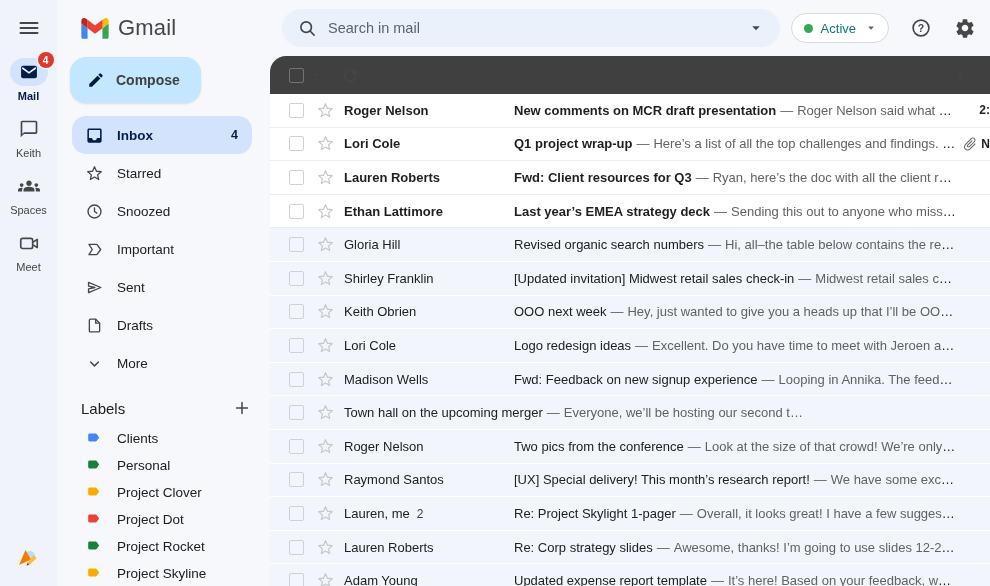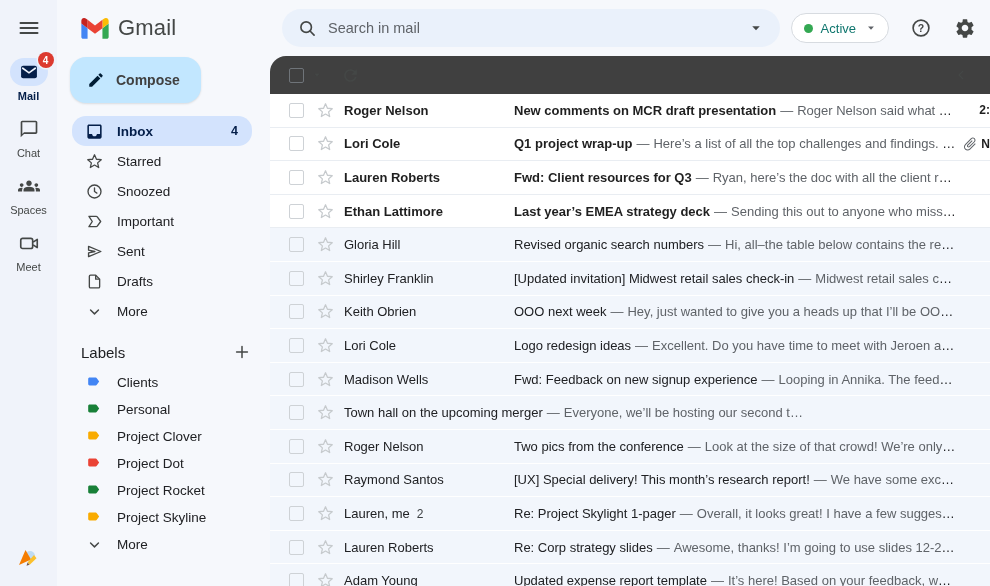--- a/index.html
+++ b/index.html
@@ -18,21 +18,21 @@
   .rail-item.active .rail-lbl { color:#041e49; font-weight:700; }
   .badge { position:absolute; top:-6px; right:-6px; min-width:16px; height:16px; border-radius:8px; background:#dc3a2f; color:#fff; font-size:10px; font-weight:700; display:flex; align-items:center; justify-content:center; padding:0 4px; box-shadow:0 0 0 1.5px #f0f3fa; }
   .rail-bottom { position:absolute; bottom:16px; left:15px; cursor:pointer; }
 
   
   .sidebar { position:absolute; left:57px; top:0; width:213px; height:586px; }
   .brand { display:flex; align-items:center; gap:9px; margin:15px 0 0 24px; height:26px; }
   .brand-name { font-size:22px; color:#444746; letter-spacing:.2px; }
   .compose { margin:16px 0 0 13px; height:46px; min-width:115px; border:none; border-radius:16px; background:#c2e7ff; display:inline-flex; align-items:center; gap:11px; padding:0 21px 0 17px; font-family:inherit; font-size:14px; font-weight:700; color:#404040; cursor:pointer; box-shadow:0 1px 2px rgba(60,64,67,.15); }
   .nav { list-style:none; margin-top:13px; }
-  .nav li { height:30px; width:180px; margin-left:15px; border-radius:14px; display:flex; align-items:center; gap:13px; padding-left:13px; font-size:13.5px; color:#202124; cursor:pointer; }
+  .nav li { height:38px; width:180px; margin-left:15px; border-radius:14px; display:flex; align-items:center; gap:13px; padding-left:13px; font-size:13.5px; color:#202124; cursor:pointer; }
   .nav li .ic { width:19px; height:19px; flex:none; }
   .nav li.active { background:#d3e3fd; font-weight:700; color:#041e49; }
   .nav .count { margin-left:auto; margin-right:14px; font-size:12.5px; font-weight:700; }
   .labels-head { margin:14px 16px 0 24px; display:flex; align-items:center; justify-content:space-between; height:24px; }
   .labels-title { font-size:15px; color:#202124; }
   .add-label { border:none; background:transparent; cursor:pointer; width:22px; height:22px; }
   .labels { list-style:none; margin-top:5px; }
   .labels li { height:27px; width:180px; margin-left:15px; border-radius:14px; display:flex; align-items:center; gap:13px; padding-left:13px; font-size:13.5px; color:#202124; cursor:pointer; }
   .labels li .ic { width:19px; height:19px; flex:none; }
 
@@ -89,21 +89,21 @@
         <span class="badge">4</span>
       </span>
       <span class="rail-lbl">Mail</span>
     </div>
     <div class="rail-item">
       <span class="rail-pill">
         <svg viewBox="0 0 24 24" width="20" height="20">
             <path d="M20 2H4c-1.1 0-2 .9-2 2v18l4-4h14c1.1 0 2-.9 2-2V4c0-1.1-.9-2-2-2zm0 14H6l-2 2V4h16v12z" fill="#444746"></path>
           </svg>
       </span>
-      <span class="rail-lbl">Chat</span>
+      <span class="rail-lbl">Keith</span>
     </div>
     <div class="rail-item">
       <span class="rail-pill">
         <svg viewBox="0 0 24 24" width="22" height="22">
             <path fill="#444746" d="M12 12.75c1.63 0 3.07.39 4.24.9 1.08.48 1.76 1.56 1.76 2.73V18H6v-1.61c0-1.18.68-2.26 1.76-2.73 1.17-.52 2.61-.91 4.24-.91zM4 13c1.1 0 2-.9 2-2s-.9-2-2-2-2 .9-2 2 .9 2 2 2zm1.13 1.1c-.37-.06-.74-.1-1.13-.1-.99 0-1.93.21-2.78.58A2.01 2.01 0 0 0 0 16.43V18h4.5v-1.61c0-.83.23-1.61.63-2.29zM20 13c1.1 0 2-.9 2-2s-.9-2-2-2-2 .9-2 2 .9 2 2 2zm4 3.43c0-.81-.48-1.53-1.22-1.85A6.95 6.95 0 0 0 20 14c-.39 0-.76.04-1.13.1.4.68.63 1.46.63 2.29V18H24v-1.57zM12 6c1.66 0 3 1.34 3 3s-1.34 3-3 3-3-1.34-3-3 1.34-3 3-3z"></path>
           </svg>
       </span>
       <span class="rail-lbl">Spaces</span>
     </div>
     <div class="rail-item">

